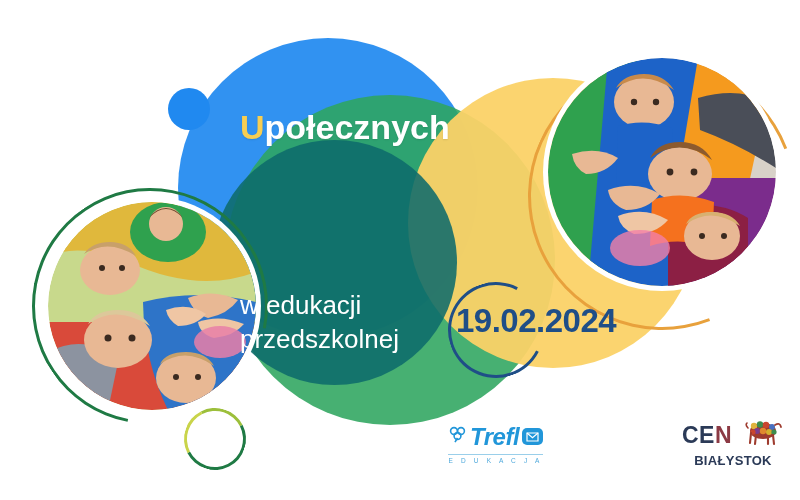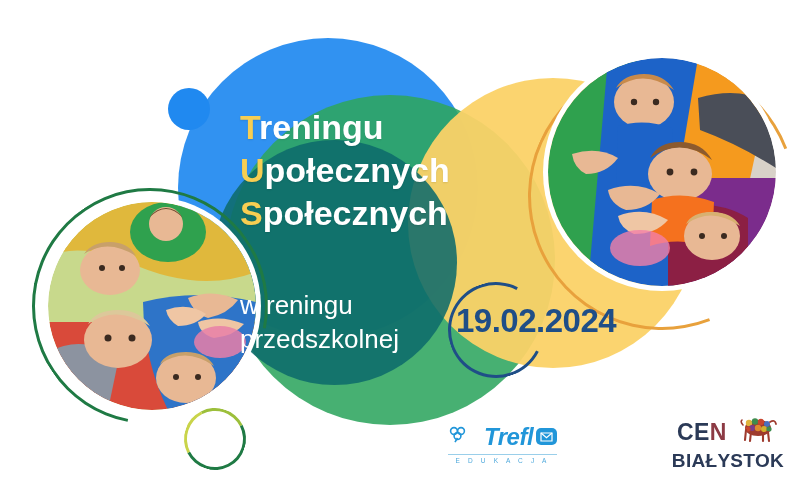--- a/index.html
+++ b/index.html
@@ -133,41 +133,41 @@
     color:#1E6FA8; font-size:10px; font-weight:bold; letter-spacing:0.4px;
   }
   #logo-podrecznikarnia .tag {
     color:#6FA7C9; font-size:4.5px; letter-spacing:0.6px; margin-top:2px;
   }
 
   
   #logo-trefl .row { display:flex; align-items:center; gap:3px; }
   #logo-trefl .word {
     color:#2196D9; font-size:24px; font-weight:bold;
-    font-style:italic; letter-spacing:-0.5px;margin-left:14px;
+    font-style:italic; letter-spacing:-0.5px;
   }
   #logo-trefl .sq {
     width:21px; height:17px; border-radius:5px; background:#2196D9;
     display:flex; align-items:center; justify-content:center;
   }
   #logo-trefl .tag {
     color:#4FA9DC; font-size:6.5px; letter-spacing:3.2px;
     margin-top:3px; border-top:1px solid #9ACFEA;
     padding-top:2px; width:100%; text-align:center;
   }
 
   
   #logo-cen .row1 { display:flex; align-items:center; gap:12px; }
   #logo-cen .cen {
     font-size:23px; font-weight:bold; letter-spacing:0.5px; line-height:1;
   }
   #logo-cen .c1 { color:#2B3A57; }
   #logo-cen .c2 { color:#8C3A44; }
   #logo-cen .city {
-    color:#2B3A57; font-size:19px; font-weight:bold; letter-spacing:0.3px;
+    color:#2B3A57; font-size:13px; font-weight:bold; letter-spacing:0.3px;
     line-height:1; margin-top:3px;
   }
 </style>
 </head>
 <body>
 
 <div id="poster">
 
   <div class="blob" id="blob-blue"></div>
   <div class="blob" id="blob-green"></div>
@@ -249,32 +249,26 @@
         <path d="M70 158 Q96 148 120 162 Q108 176 86 176 Q72 170 70 158 Z" fill="#EFC6A4"></path>
         <ellipse cx="92" cy="190" rx="30" ry="18" fill="#F27FA8" opacity="0.8"></ellipse>
         <path d="M24 96 Q50 88 70 100 Q58 116 38 116 Q26 110 24 96 Z" fill="#E8B894"></path>
       </g>
     </svg>
   </div>
 
 
   <div id="title-block">
     <div class="title-line">
-      <span class="hl">T</span><span>reningu</span>
-    </div>
-    <div class="title-line">
       <span class="hl">U</span><span>połecznych</span>
     </div>
-    <div class="title-line">
-      <span class="hl">S</span><span>połecznych</span>
-    </div>
   </div>
 
   <div id="subtitle-block">
-    <div class="sub-line">w reningu</div>
+    <div class="sub-line">w edukacji</div>
     <div class="sub-line">przedszkolnej</div>
   </div>
 
   <div id="event-date">19.02.2024</div>
 
   <div id="logo-bar">
 
 
     <div class="logo" id="logo-trefl">
       <div class="row">

